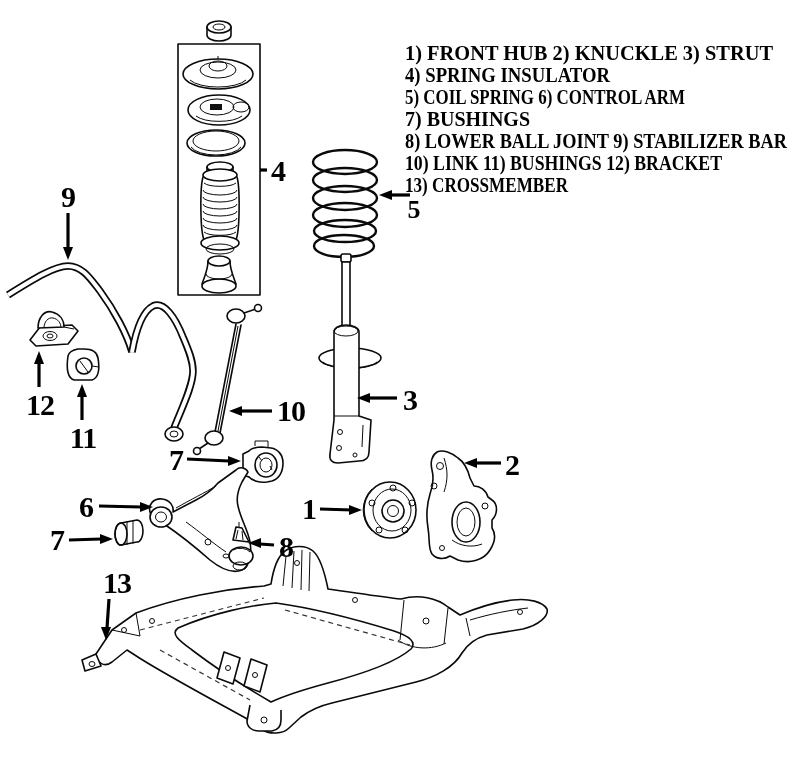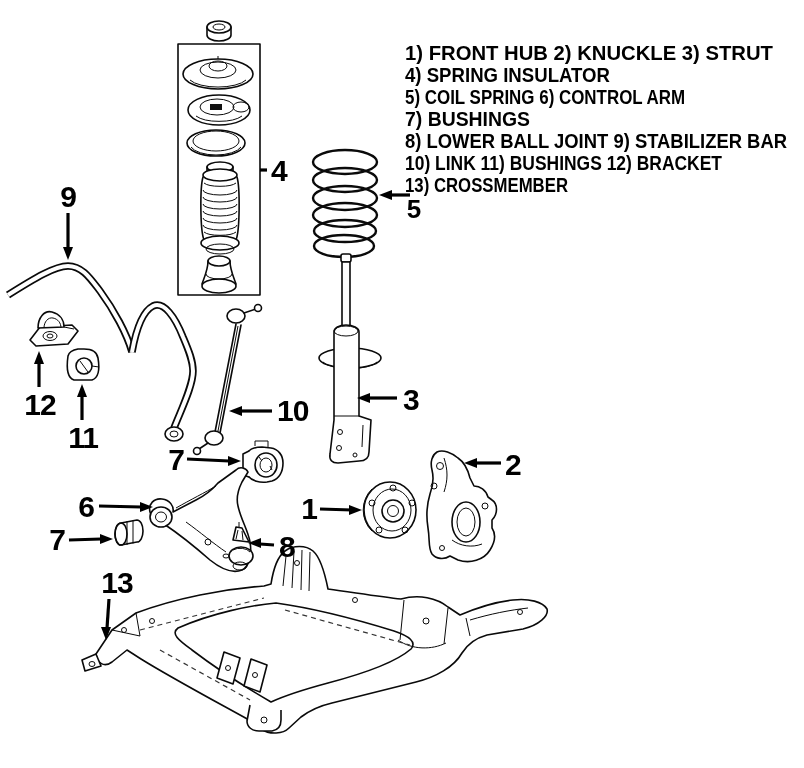--- a/index.html
+++ b/index.html
@@ -1,17 +1,17 @@
 <!DOCTYPE html>
 <html><head>
 <meta charset="utf-8">
 <style>
   html,body{margin:0;padding:0;background:#fff;}
   #page{position:relative;width:804px;height:768px;background:#ffffff;overflow:hidden;
-        font-family:Liberation Sans, sans-serif;}
+        font-family:Liberation Serif, serif;}
   svg{display:block;}
   .ln{fill:none;stroke:#0a0a0a;stroke-width:1.6;stroke-linecap:round;stroke-linejoin:round;}
   .lnw{fill:#ffffff;stroke:#0a0a0a;stroke-width:1.6;stroke-linejoin:round;}
   .thin{fill:none;stroke:#0a0a0a;stroke-width:1;}
   .dash{fill:none;stroke:#333;stroke-width:1.2;stroke-dasharray:5 4;}
   .tube{fill:none;stroke:#0a0a0a;stroke-width:7.5;}
   .tubein{fill:none;stroke:#ffffff;stroke-width:4;}
   .coil{fill:none;stroke:#0a0a0a;stroke-width:2.4;}
   .arrow{stroke:#000;stroke-width:3.2;fill:none;}
   .ahead{fill:#000;stroke:none;}

